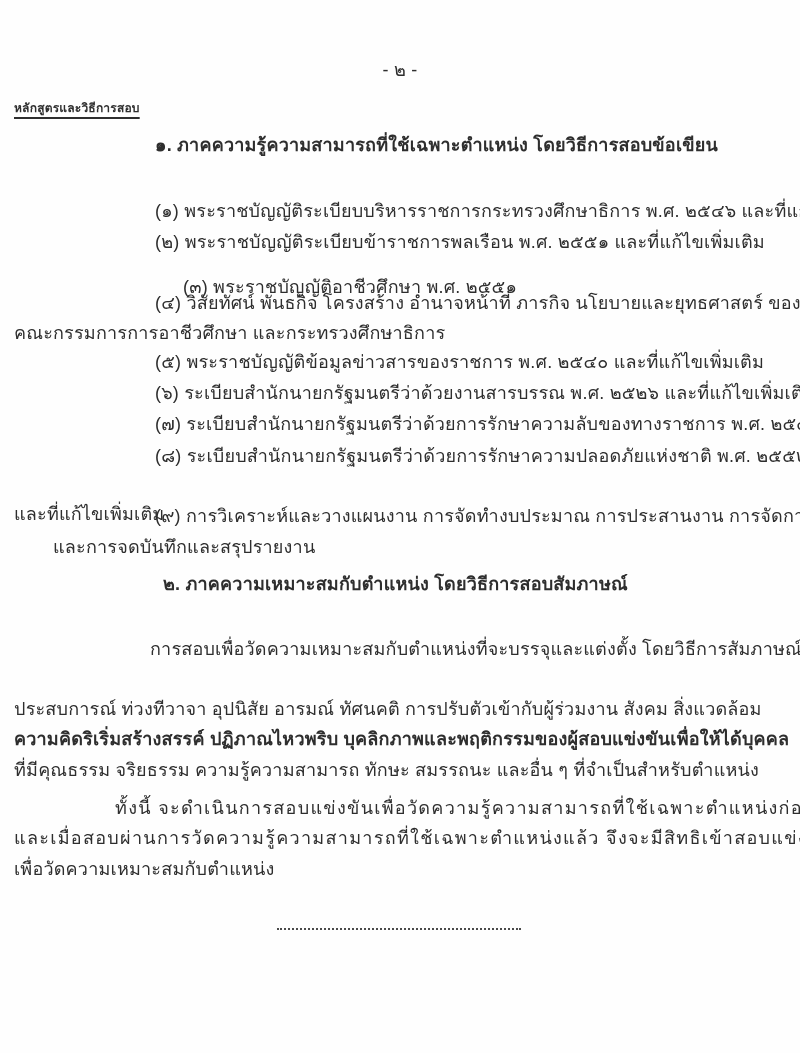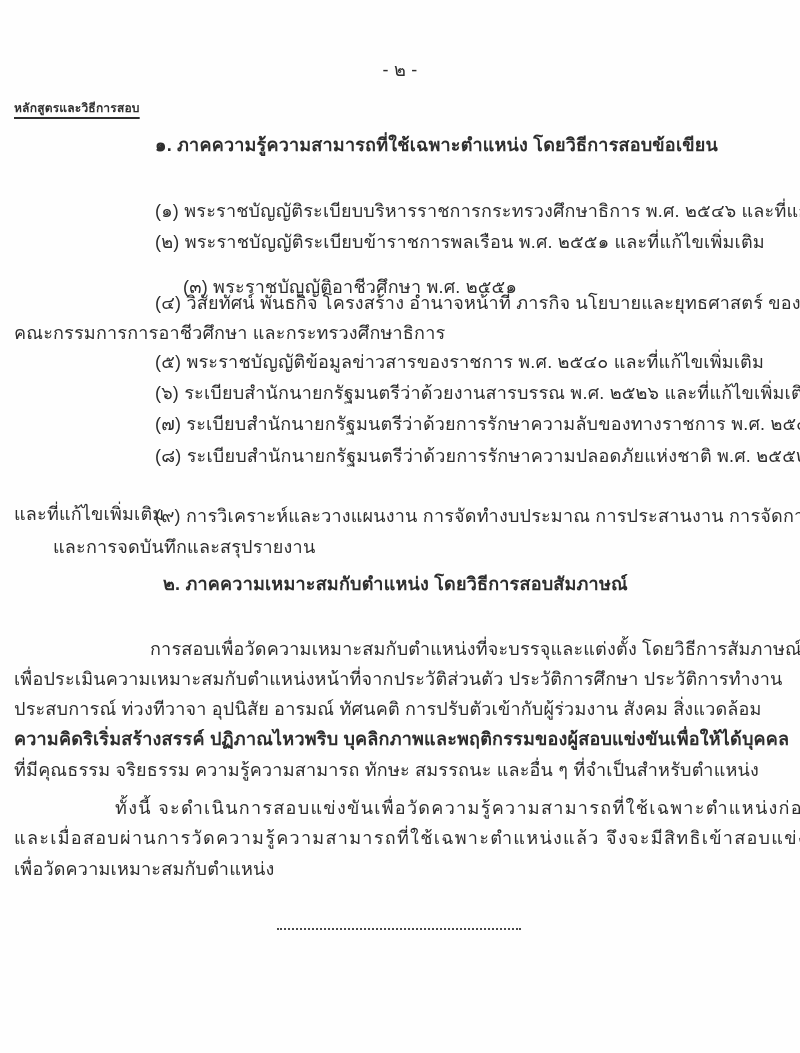--- a/index.html
+++ b/index.html
@@ -67,21 +67,20 @@
   <div class="ln" style="top:381px; left:155px;">(๖) ระเบียบสำนักนายกรัฐมนตรีว่าด้วยงานสารบรรณ พ.ศ. ๒๕๒๖ และที่แก้ไขเพิ่มเติม</div>
   <div class="ln" style="top:412px; left:155px;">(๗) ระเบียบสำนักนายกรัฐมนตรีว่าด้วยการรักษาความลับของทางราชการ พ.ศ. ๒๕๔๔</div>
   <div class="ln" style="top:444px; left:155px;">(๘) ระเบียบสำนักนายกรัฐมนตรีว่าด้วยการรักษาความปลอดภัยแห่งชาติ พ.ศ. ๒๕๕๒</div>
   <div class="ln" style="top:474px; left:14px;margin-top:28px;">และที่แก้ไขเพิ่มเติม</div>
   <div class="ln" style="top:504px; left:155px;">(๙) การวิเคราะห์และวางแผนงาน การจัดทำงบประมาณ การประสานงาน การจัดการองค์การ</div>
   <div class="ln" style="top:535px; left:14px;margin-left:39px;">และการจดบันทึกและสรุปรายงาน</div>
 
   <div class="ln bold" style="top:572px; left:155px;margin-left:8px;">๒. ภาคความเหมาะสมกับตำแหน่ง โดยวิธีการสอบสัมภาษณ์</div>
 
   <div class="ln" style="top:637px; left:150px;">การสอบเพื่อวัดความเหมาะสมกับตำแหน่งที่จะบรรจุและแต่งตั้ง โดยวิธีการสัมภาษณ์</div>
-  <div class="ln" style="top:667px; left:14px;">เพื่อประเมินความเหมาะสมกับตำแหน่งหน้าที่จากประวัติส่วนตัว ประวัติการศึกษา ประวัติการทำงาน</div>
   <div class="ln" style="top:697px; left:14px;">ประสบการณ์ ท่วงทีวาจา อุปนิสัย อารมณ์ ทัศนคติ การปรับตัวเข้ากับผู้ร่วมงาน สังคม สิ่งแวดล้อม</div>
   <div class="ln" style="top:727px; left:14px;font-weight:bold;">ความคิดริเริ่มสร้างสรรค์ ปฏิภาณไหวพริบ บุคลิกภาพและพฤติกรรมของผู้สอบแข่งขันเพื่อให้ได้บุคคล</div>
   <div class="ln" style="top:758px; left:14px;text-align:center;">ที่มีคุณธรรม จริยธรรม ความรู้ความสามารถ ทักษะ สมรรถนะ และอื่น ๆ ที่จำเป็นสำหรับตำแหน่ง</div>
 
   <div class="ln spread" style="top:796px; left:115px;">ทั้งนี้ จะดำเนินการสอบแข่งขันเพื่อวัดความรู้ความสามารถที่ใช้เฉพาะตำแหน่งก่อน</div>
   <div class="ln spread" style="top:826px; left:14px;">และเมื่อสอบผ่านการวัดความรู้ความสามารถที่ใช้เฉพาะตำแหน่งแล้ว จึงจะมีสิทธิเข้าสอบแข่งขัน</div>
   <div class="ln" style="top:857px; left:14px;">เพื่อวัดความเหมาะสมกับตำแหน่ง</div>
 
   <div class="divider"></div>
 

